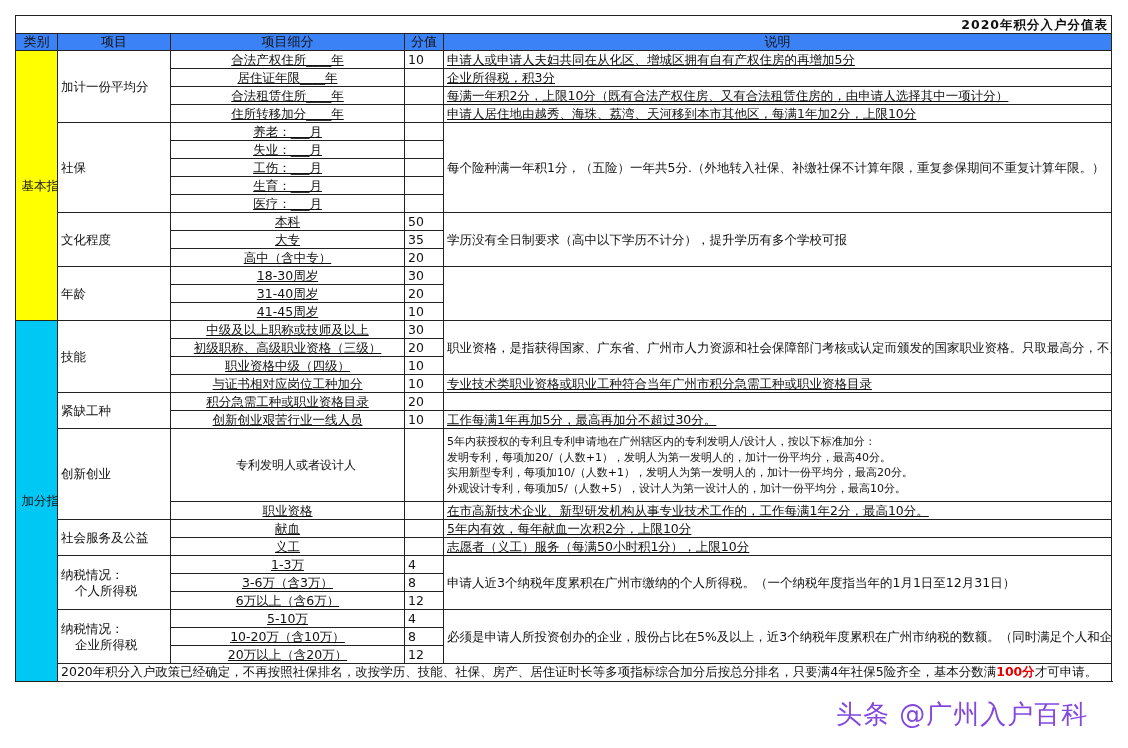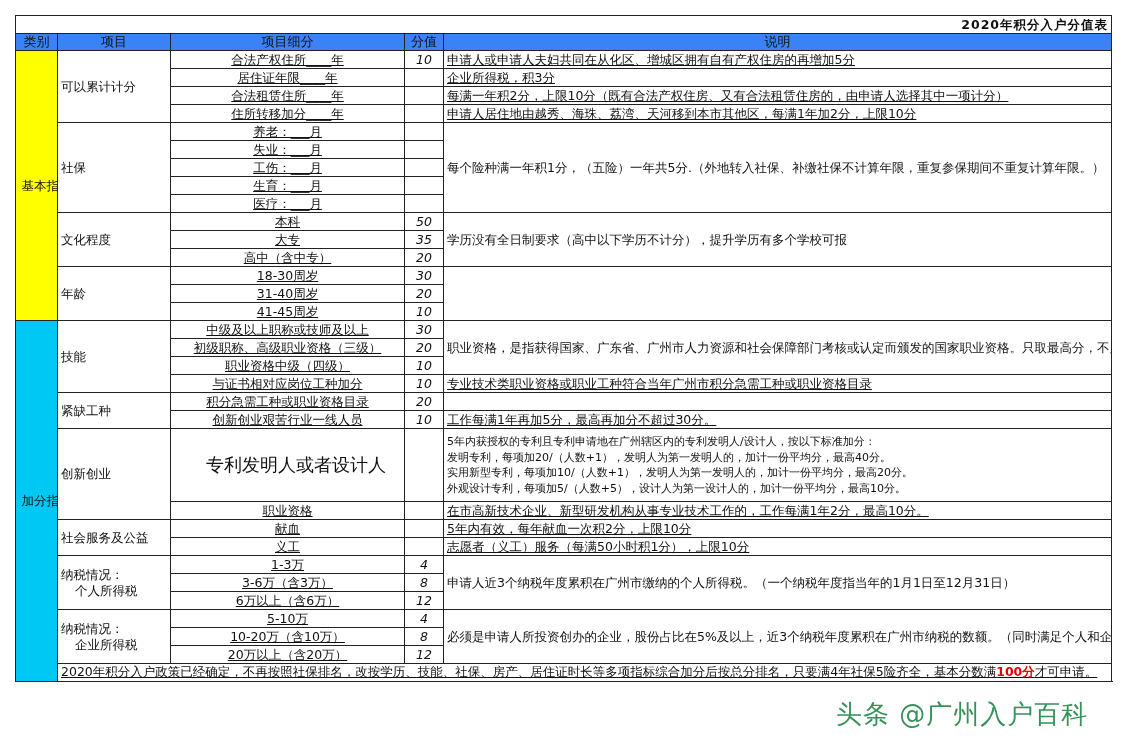--- a/index.html
+++ b/index.html
@@ -10,28 +10,28 @@
     table.sheet td { border:1px solid #222; padding:0 3px; font-size:12.5px;
                      line-height:16px; height:17px; overflow:hidden; white-space:nowrap; }
     td.title { height:24px; text-align:right; font-size:17px; font-weight:bold; letter-spacing:1px; }
     tr.head td { background:#3b82f6; text-align:center; height:16px; font-size:13px; }
     td.cat { text-align:center; font-size:14px; line-height:18px; white-space:normal; padding:0 4px; }
     td.cat-basic { background:#ffff00; }
     td.cat-bonus { background:#00c8f4; }
     td.item { font-size:13.5px; white-space:normal; line-height:18px; }
     td.item.indent2 .l2 { display:block; padding-left:14px; }
     td.detail { text-align:center; text-decoration:underline; }
-    td.detail.plain { text-decoration:none; font-size:18px;padding-left:20px; }
-    td.score { text-align:center;font-style:italic; }
+    td.detail.plain { text-decoration:none; font-size:12px;padding-left:20px; }
+    td.score { text-align:left; }
     td.desc { white-space:normal; text-decoration:none; }
     td.desc.u { text-decoration:underline; }
     td.desc.small { font-size:11px; line-height:15.5px; }
-    td.footer { height:50px; white-space:normal; font-size:12.5px; line-height:18px; padding:3px 3px; vertical-align:top;text-decoration:underline; }
+    td.footer { height:50px; white-space:normal; font-size:12.5px; line-height:18px; padding:3px 3px; vertical-align:top; }
     .red { color:#e60000; font-weight:bold; }
-    .watermark { position:absolute; left:836px; top:697px; font-size:26px; color:#15803d;
+    .watermark { position:absolute; left:836px; top:697px; font-size:26px; color:#6d28d9;
                  letter-spacing:1px; font-family:"DejaVu Sans",sans-serif; opacity:0.85;
                  text-shadow:0 0 2px #fff; }
   </style>
 </head>
 <body>
 
 <table class="sheet">
   <colgroup>
     <col style="width:42px">
       <col style="width:113px">
@@ -46,21 +46,21 @@
   <tr class="head">
     <td>类别</td>
     <td>项目</td>
     <td>项目细分</td>
     <td>分值</td>
     <td>说明</td>
   </tr>
 
   <tr>
     <td class="cat cat-basic" rowspan="15"><span style="display:inline-block;width:30px;">基本指标</span></td>
-    <td class="item" rowspan="4">可以累计计分</td>
+    <td class="item" rowspan="4">加计一份平均分</td>
     <td class="detail">合法产权住所____年</td>
     <td class="score">10</td>
     <td class="desc u">申请人或申请人夫妇共同在从化区、增城区拥有自有产权住房的再增加5分</td>
   </tr>
   <tr>
     <td class="detail">居住证年限____年</td>
     <td class="score"></td>
     <td class="desc u">企业所得税，积3分</td>
   </tr>
   <tr>

